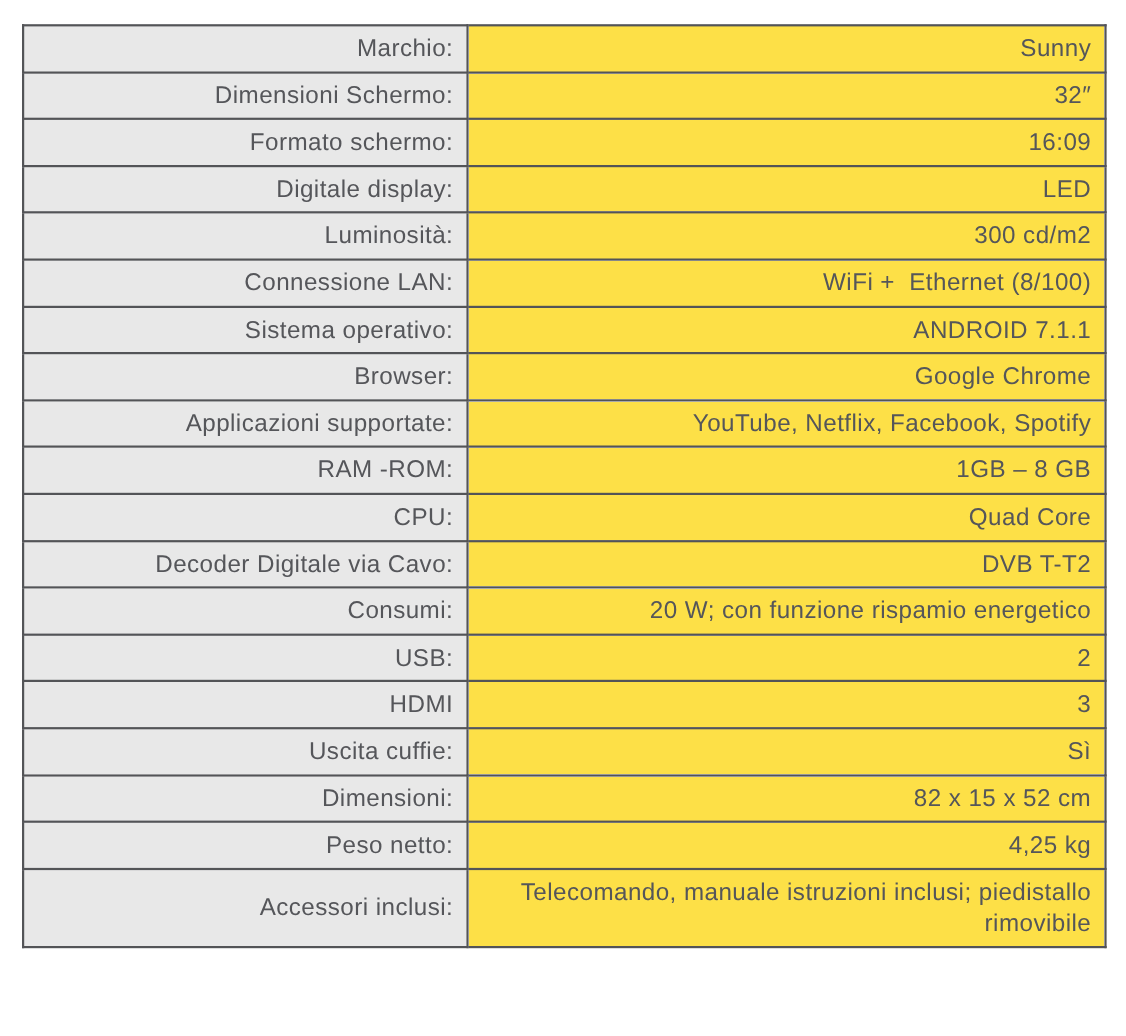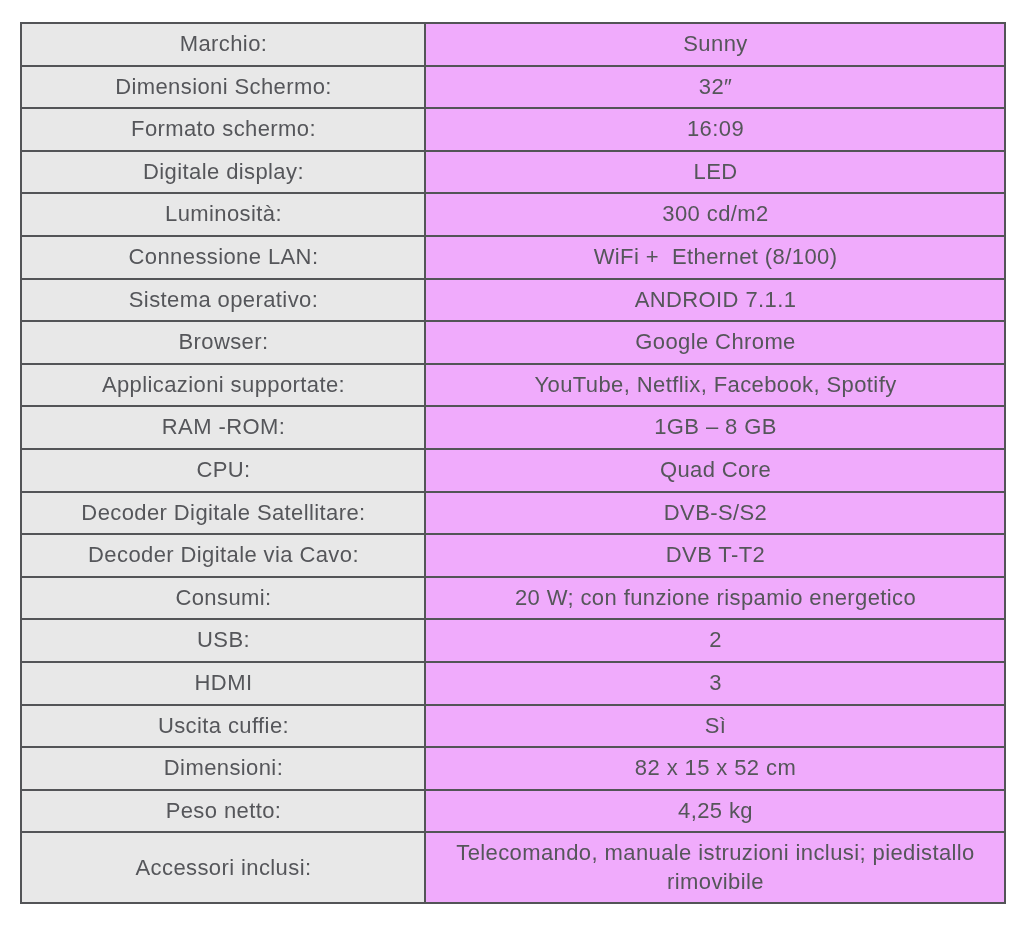--- a/index.html
+++ b/index.html
@@ -21,33 +21,33 @@
     width: 984px;
   }
   table.spec-table col.c-label { width: 404px; }
   table.spec-table col.c-value { width: 580px; }
   table.spec-table td, table.spec-table th {
     border: 2px solid #535457;
     font-size: 22px;
     font-weight: 400;
     letter-spacing: 0.4px;
     color: #55565a;
-    text-align: center;
+    text-align: right;
     vertical-align: middle;
     padding: 6px 12px 6px 13px;
     line-height: 1.3;
     overflow: hidden;
   }
   table.spec-table tr { height: 42px; }
   table.spec-table tr.tall { height: 67px; }
   table.spec-table th.label-cell {
     background: #e8e8e8;
   }
   table.spec-table td.value-cell {
-    background: #f0abfc;
+    background: #fde047;
     white-space: pre-wrap;
     margin-left: 34px;
   }
 </style>
 </head>
 <body>
 
 <div class="spec-wrap">
   <table class="spec-table">
     <colgroup>
@@ -93,24 +93,20 @@
         </tr>
         <tr>
           <th class="label-cell">RAM -ROM:</th>
           <td class="value-cell">1GB – 8 GB</td>
         </tr>
         <tr>
           <th class="label-cell">CPU:</th>
           <td class="value-cell">Quad Core</td>
         </tr>
         <tr>
-          <th class="label-cell">Decoder Digitale Satellitare:</th>
-          <td class="value-cell">DVB-S/S2</td>
-        </tr>
-        <tr>
           <th class="label-cell">Decoder Digitale via Cavo:</th>
           <td class="value-cell">DVB T-T2</td>
         </tr>
         <tr>
           <th class="label-cell">Consumi:</th>
           <td class="value-cell">20 W; con funzione rispamio energetico</td>
         </tr>
         <tr>
           <th class="label-cell">USB:</th>
           <td class="value-cell">2</td>

